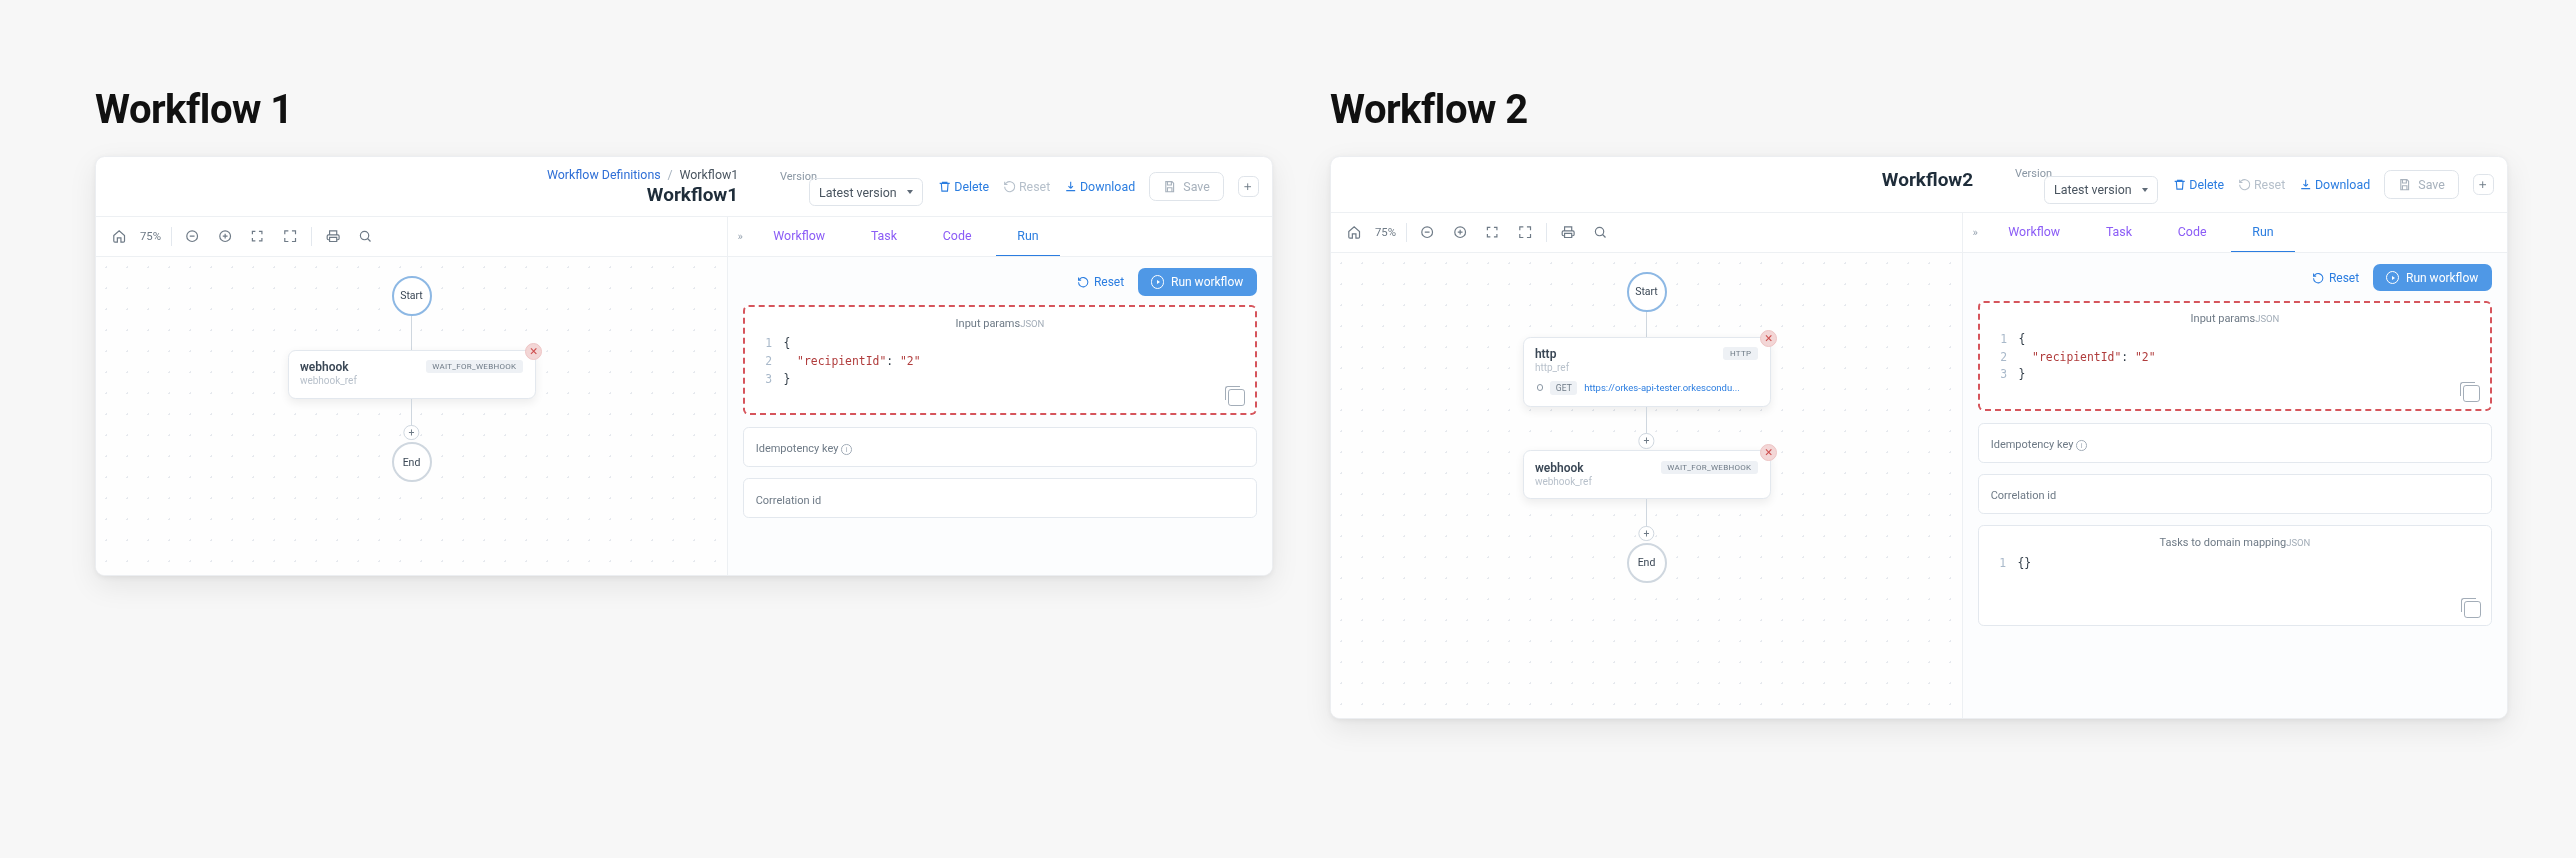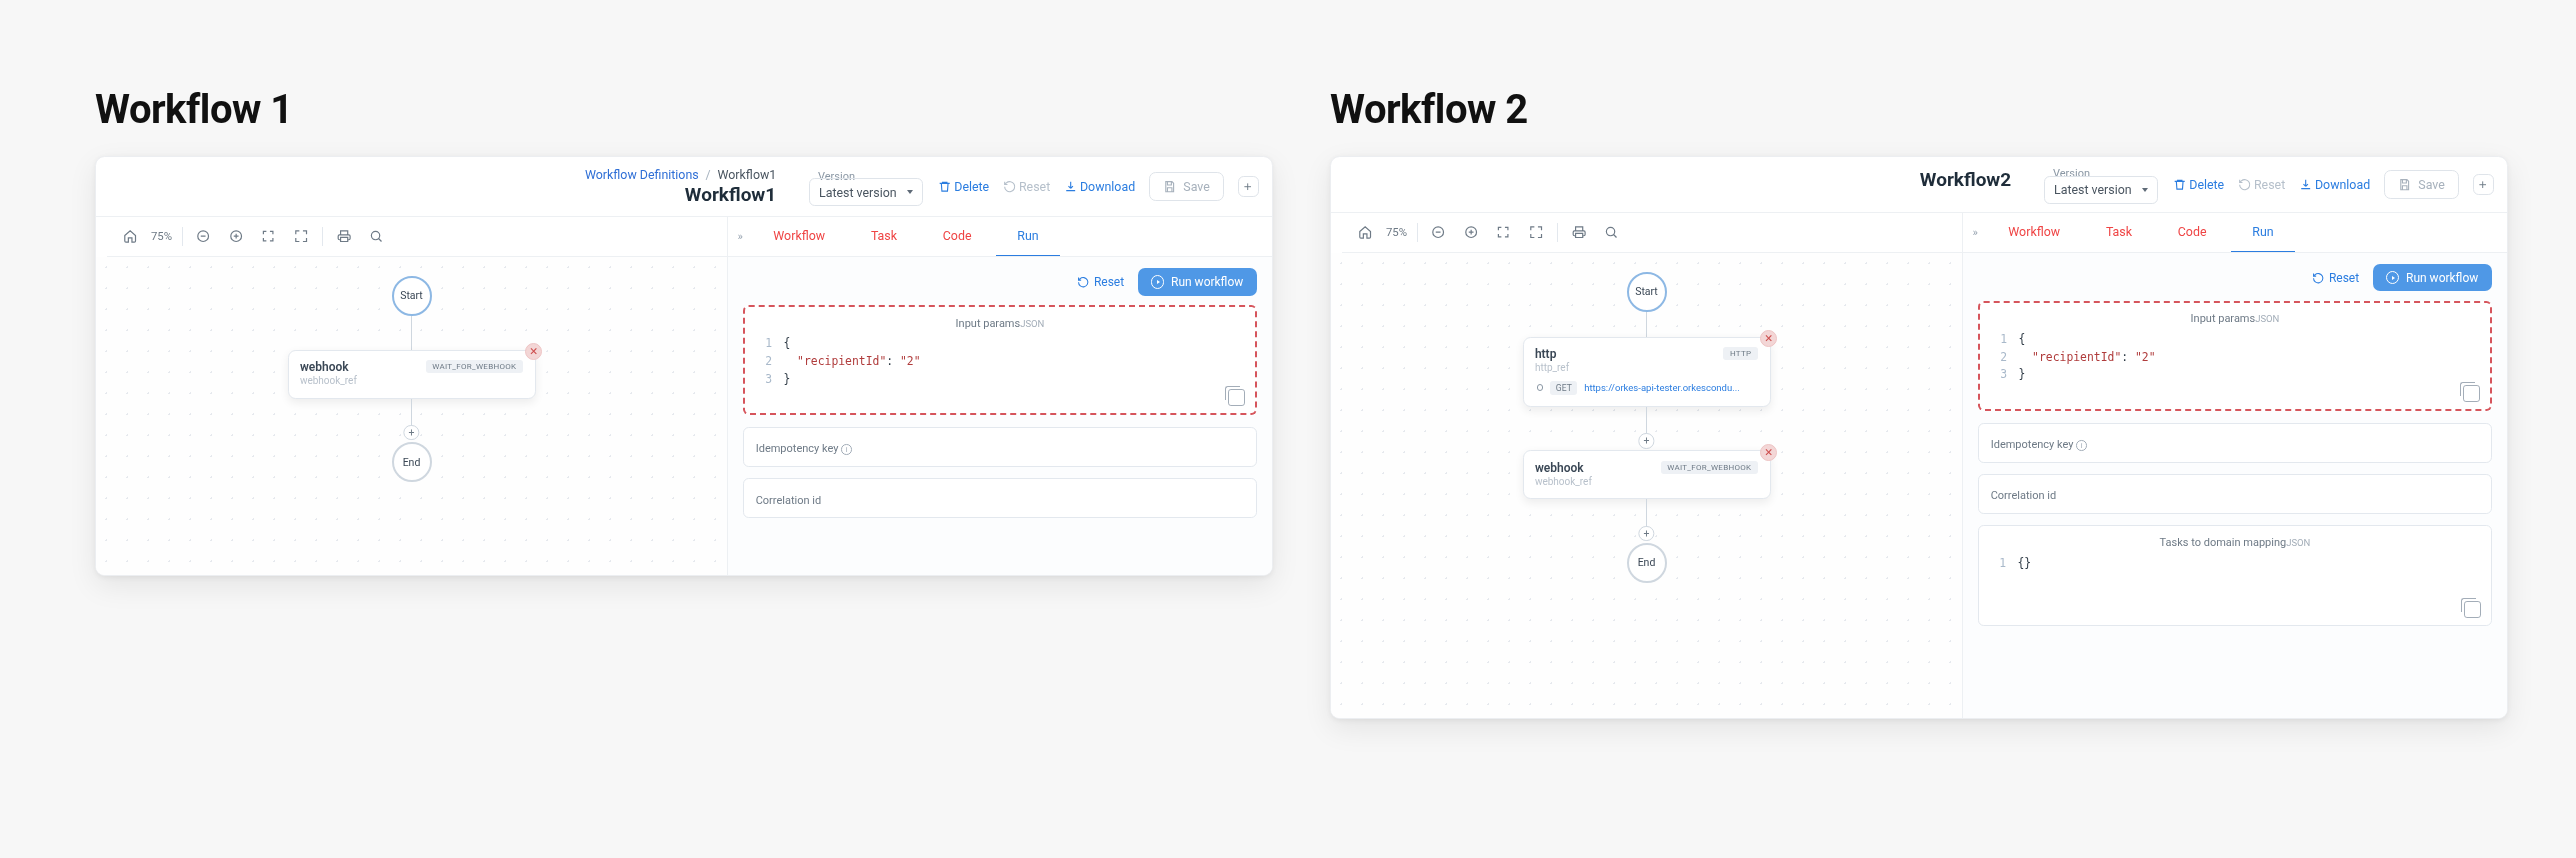--- a/index.html
+++ b/index.html
@@ -82,20 +82,21 @@
     margin-left: 5.7px;
   }
   .select {
     border: 1px solid #dfe4ea;
     border-radius: 5.7px;
     padding: 5.7px 25px 5.7px 9.5px;
     font-size: 12.4px;
     color: #4a5560;
     position: relative;
     margin-top: -1.9px;
+    margin-left: 38px;
   }
   .select::after {
     content: "";
     position: absolute;
     right: 8.6px; top: 50%;
     transform: translateY(-50%);
     border-left: 3.8px solid transparent;
     border-right: 3.8px solid transparent;
     border-top: 4.8px solid #5e6a77;
   }
@@ -147,21 +148,20 @@
     flex-direction: column;
   }
   .toolbar {
     height: 40px;
     border-bottom: 1px solid #edf0f3;
     display: flex;
     align-items: center;
     padding: 0 11.4px;
     gap: 9.5px;
     color: #8a97a4;
-    margin-left: 11px;
   }
   .tool-icon {
     width: 23px; height: 23px;
     display: inline-flex;
     align-items: center;
     justify-content: center;
     border-radius: 4.8px;
     color: #6e7a86;
     font-size: 13.4px;
   }
@@ -188,21 +188,21 @@
     font-size: 11.4px;
     margin-right: 5.7px;
     margin-left: 1.9px;
   }
   .tab {
     padding: 0 21px;
     display: flex;
     align-items: center;
     justify-content: center;
     font-size: 12.4px;
-    color: #ef4444;
+    color: #8b5cf6;
     border-bottom: 1.9px solid transparent;
     cursor: pointer;
   }
   .tab.active {
     color: #2b7de0;
     border-bottom-color: #2b7de0;
   }
 
   
   .canvas {

